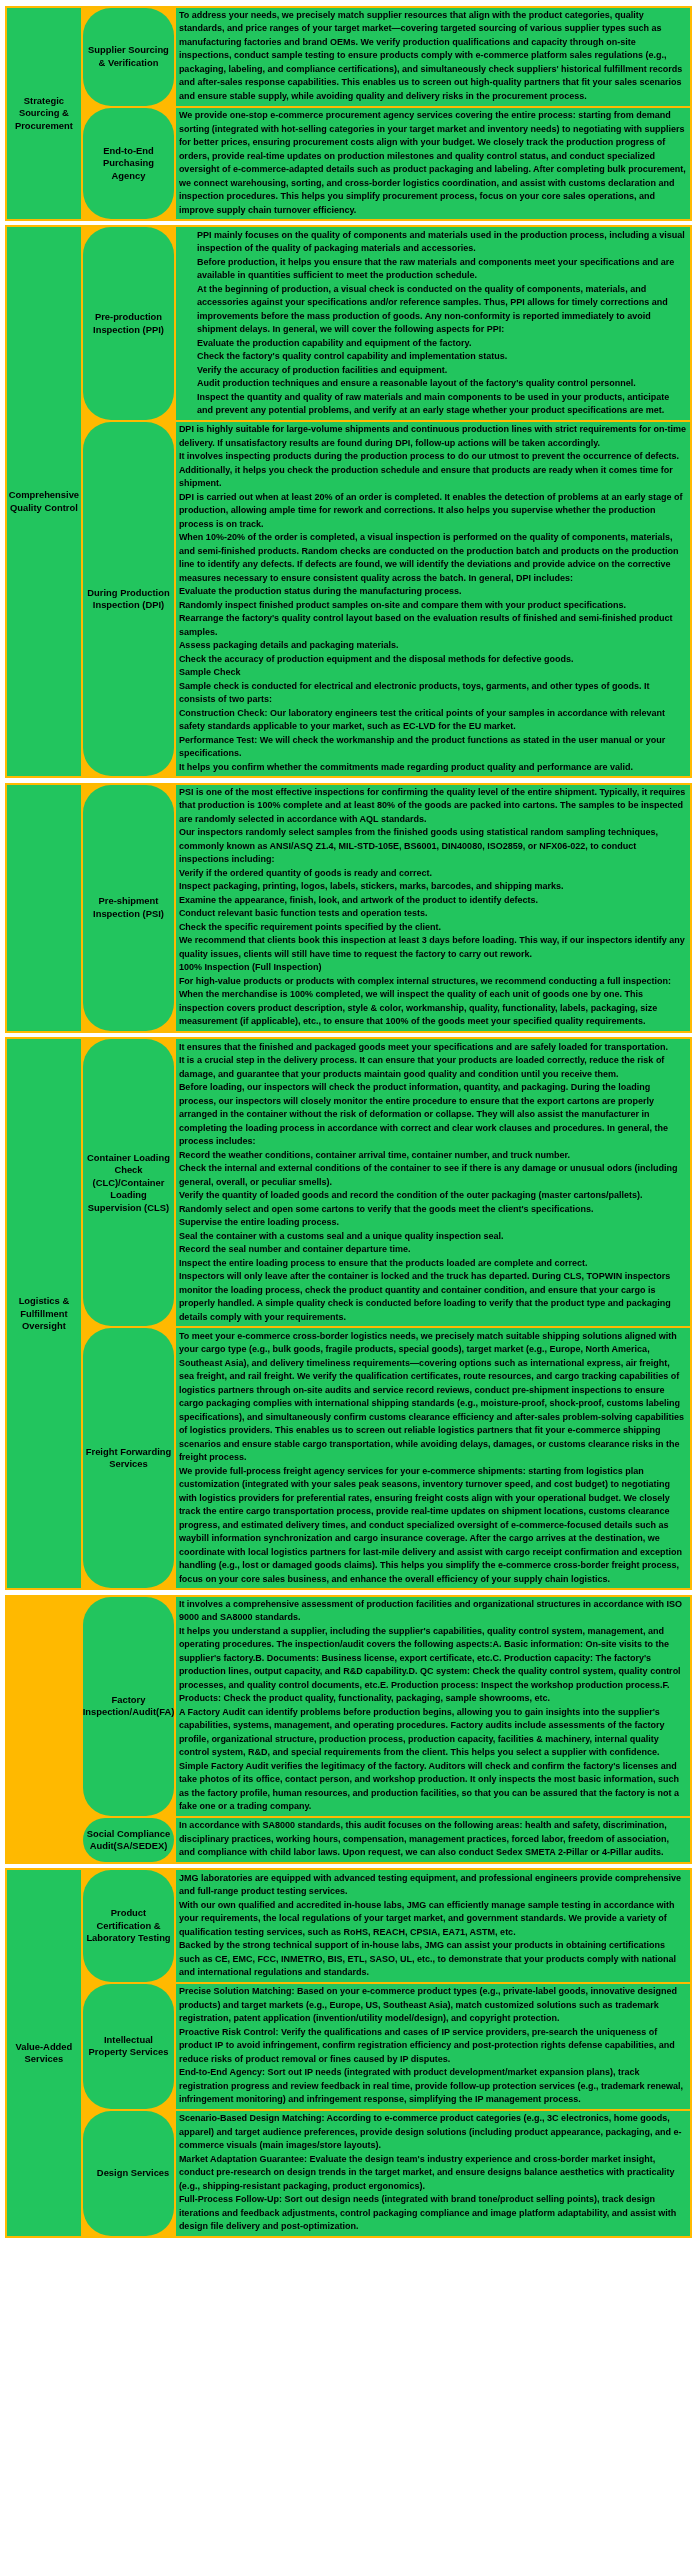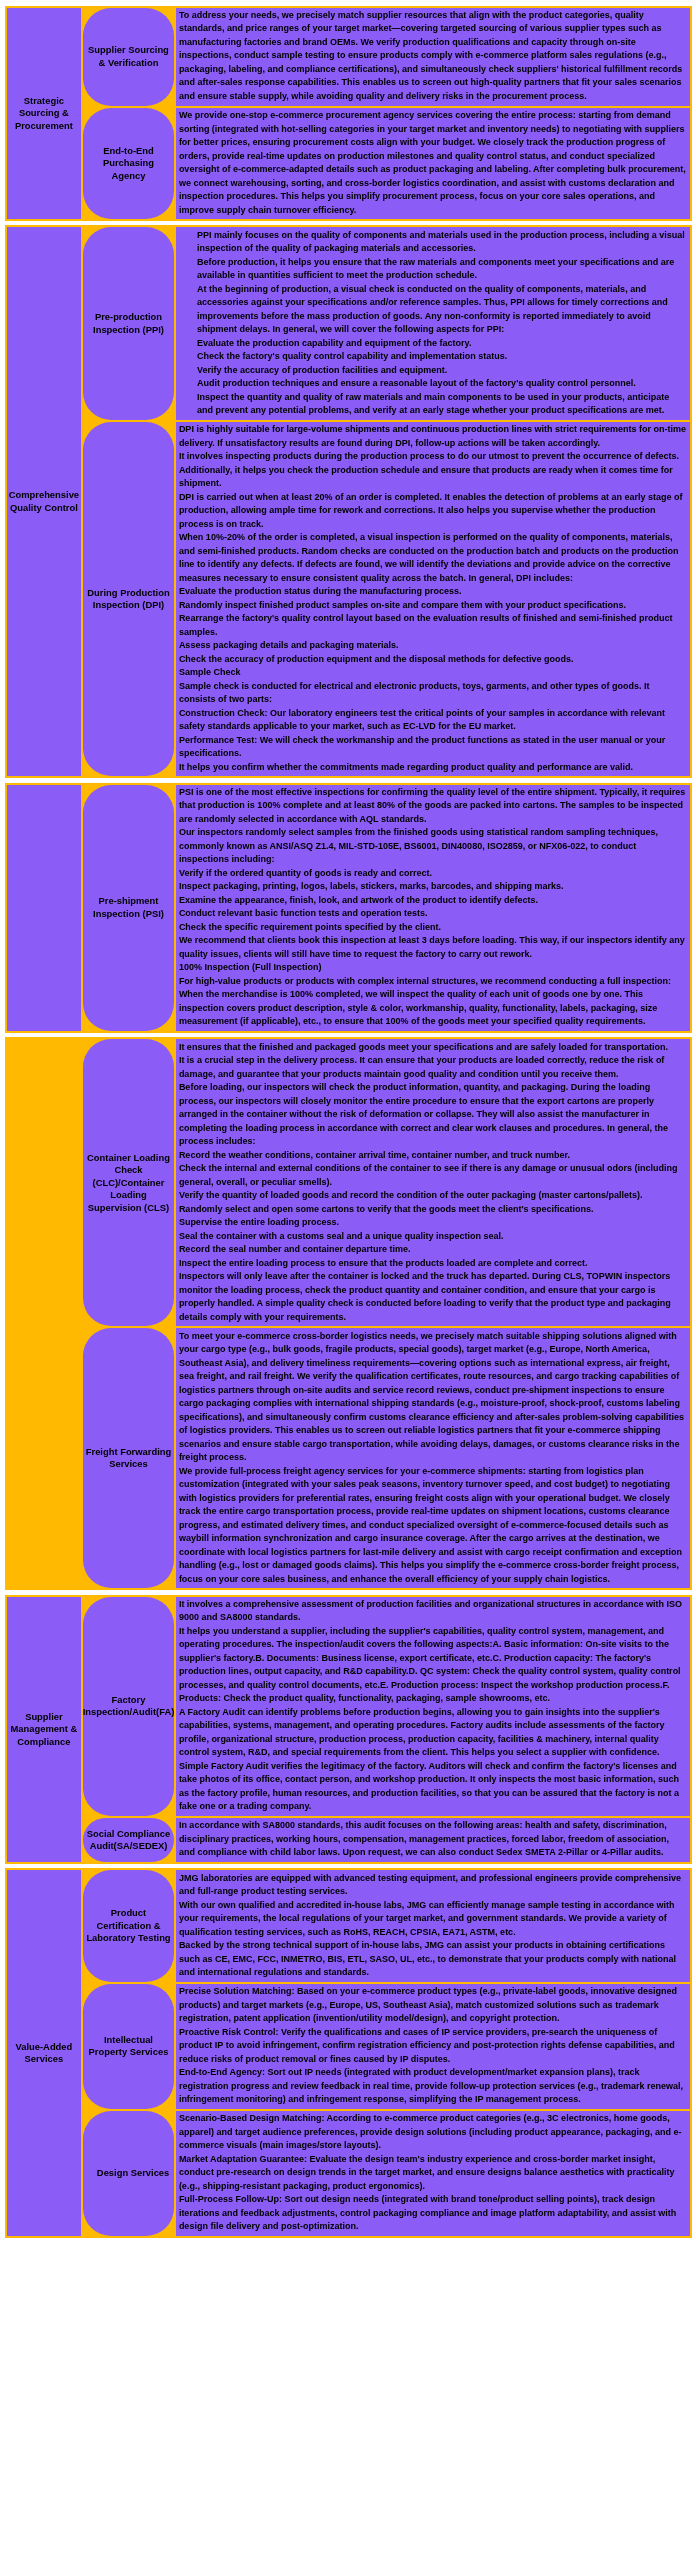--- a/index.html
+++ b/index.html
@@ -12,21 +12,21 @@
   }
   .wrap{padding:5.6px 4.2px 2.8px 4.9px;}
   .block{
     display:grid;
     grid-template-columns:74px 91px 1fr;
     gap:2.1px;
     background:#FFB900;           
     border:2.1px solid #FFB900;
     margin-bottom:4.2px;
   }
-  .cell{background:#8b5cf6;}
+  .cell{background:#22c55e;}
   .cat-cell{
     grid-column:1;
     display:flex;align-items:center;justify-content:center;
     text-align:center;
     font-size:9.4px;line-height:12.5px;
     padding:2.8px 1.4px;
     word-break:break-word;
   }
   .svc-cell{
     grid-column:2;
@@ -100,20 +100,21 @@
         <p class="para">Inspect packaging, printing, logos, labels, stickers, marks, barcodes, and shipping marks.</p>
         <p class="para">Examine the appearance, finish, look, and artwork of the product to identify defects.</p>
         <p class="para">Conduct relevant basic function tests and operation tests.</p>
         <p class="para">Check the specific requirement points specified by the client.</p>
         <p class="para">We recommend that clients book this inspection at least 3 days before loading. This way, if our inspectors identify any quality issues, clients will still have time to request the factory to carry out rework.</p>
         <p class="para">100% Inspection (Full Inspection)</p>
         <p class="para">For high-value products or products with complex internal structures, we recommend conducting a full inspection: When the merchandise is 100% completed, we will inspect the quality of each unit of goods one by one. This inspection covers product description, style &amp; color, workmanship, quality, functionality, labels, packaging, size measurement (if applicable), etc., to ensure that 100% of the goods meet your specified quality requirements.</p>
       </div>
     </div>
     <div class="block" style="border-color: rgb(255, 185, 0); background: rgb(255, 185, 0);">
+      <div class="cell cat-cell" style="grid-row: 1 / span 2;">Logistics &amp; Fulfillment Oversight</div>
       <div class="cell svc-cell" style="grid-row: 1;">Container Loading Check (CLC)/Container Loading Supervision (CLS)</div>
       <div class="cell desc-cell" style="grid-row: 1;">
         <p class="para">It ensures that the finished and packaged goods meet your specifications and are safely loaded for transportation.</p>
         <p class="para">It is a crucial step in the delivery process. It can ensure that your products are loaded correctly, reduce the risk of damage, and guarantee that your products maintain good quality and condition until you receive them.</p>
         <p class="para">Before loading, our inspectors will check the product information, quantity, and packaging. During the loading process, our inspectors will closely monitor the entire procedure to ensure that the export cartons are properly arranged in the container without the risk of deformation or collapse. They will also assist the manufacturer in completing the loading process in accordance with correct and clear work clauses and procedures. In general, the process includes:</p>
         <p class="para">Record the weather conditions, container arrival time, container number, and truck number.</p>
         <p class="para">Check the internal and external conditions of the container to see if there is any damage or unusual odors (including general, overall, or peculiar smells).</p>
         <p class="para">Verify the quantity of loaded goods and record the condition of the outer packaging (master cartons/pallets).</p>
         <p class="para">Randomly select and open some cartons to verify that the goods meet the client's specifications.</p>
         <p class="para">Supervise the entire loading process.</p>
@@ -122,21 +123,20 @@
         <p class="para">Inspect the entire loading process to ensure that the products loaded are complete and correct.</p>
         <p class="para">Inspectors will only leave after the container is locked and the truck has departed. During CLS, TOPWIN inspectors monitor the loading process, check the product quantity and container condition, and ensure that your cargo is properly handled. A simple quality check is conducted before loading to verify that the product type and packaging details comply with your requirements.</p>
       </div>
       <div class="cell svc-cell" style="grid-row: 2;">Freight Forwarding Services</div>
       <div class="cell desc-cell" style="grid-row: 2;">
         <p class="para">To meet your e-commerce cross-border logistics needs, we precisely match suitable shipping solutions aligned with your cargo type (e.g., bulk goods, fragile products, special goods), target market (e.g., Europe, North America, Southeast Asia), and delivery timeliness requirements—covering options such as international express, air freight, sea freight, and rail freight. We verify the qualification certificates, route resources, and cargo tracking capabilities of logistics partners through on-site audits and service record reviews, conduct pre-shipment inspections to ensure cargo packaging complies with international shipping standards (e.g., moisture-proof, shock-proof, customs labeling specifications), and simultaneously confirm customs clearance efficiency and after-sales problem-solving capabilities of logistics providers. This enables us to screen out reliable logistics partners that fit your e-commerce shipping scenarios and ensure stable cargo transportation, while avoiding delays, damages, or customs clearance risks in the freight process.</p>
         <p class="para">We provide full-process freight agency services for your e-commerce shipments: starting from logistics plan customization (integrated with your sales peak seasons, inventory turnover speed, and cost budget) to negotiating with logistics providers for preferential rates, ensuring freight costs align with your operational budget. We closely track the entire cargo transportation process, provide real-time updates on shipment locations, customs clearance progress, and estimated delivery times, and conduct specialized oversight of e-commerce-focused details such as waybill information synchronization and cargo insurance coverage. After the cargo arrives at the destination, we coordinate with local logistics partners for last-mile delivery and assist with cargo receipt confirmation and exception handling (e.g., lost or damaged goods claims). This helps you simplify the e-commerce cross-border freight process, focus on your core sales business, and enhance the overall efficiency of your supply chain logistics.</p>
       </div>
     </div>
     <div class="block" style="border-color: rgb(255, 185, 0); background: rgb(255, 185, 0);">
-      <div class="cell cat-cell" style="grid-row: 1 / span 2;">Supplier Management &amp; Compliance</div>
       <div class="cell svc-cell" style="grid-row: 1;">Factory Inspection/Audit(FA)</div>
       <div class="cell desc-cell" style="grid-row: 1;">
         <p class="para">It involves a comprehensive assessment of production facilities and organizational structures in accordance with ISO 9000 and SA8000 standards.</p>
         <p class="para">It helps you understand a supplier, including the supplier's capabilities, quality control system, management, and operating procedures. The inspection/audit covers the following aspects:A. Basic information: On-site visits to the supplier's factory.B. Documents: Business license, export certificate, etc.C. Production capacity: The factory's production lines, output capacity, and R&amp;D capability.D. QC system: Check the quality control system, quality control processes, and quality control documents, etc.E. Production process: Inspect the workshop production process.F. Products: Check the product quality, functionality, packaging, sample showrooms, etc.</p>
         <p class="para">A Factory Audit can identify problems before production begins, allowing you to gain insights into the supplier's capabilities, systems, management, and operating procedures. Factory audits include assessments of the factory profile, organizational structure, production process, production capacity, facilities &amp; machinery, internal quality control system, R&amp;D, and special requirements from the client. This helps you select a supplier with confidence.</p>
         <p class="para">Simple Factory Audit verifies the legitimacy of the factory. Auditors will check and confirm the factory's licenses and take photos of its office, contact person, and workshop production. It only inspects the most basic information, such as the factory profile, human resources, and production facilities, so that you can be assured that the factory is not a fake one or a trading company.</p>
       </div>
       <div class="cell svc-cell" style="grid-row: 2;">Social Compliance Audit(SA/SEDEX)</div>
       <div class="cell desc-cell" style="grid-row: 2;">
         <p class="para">In accordance with SA8000 standards, this audit focuses on the following areas: health and safety, discrimination, disciplinary practices, working hours, compensation, management practices, forced labor, freedom of association, and compliance with child labor laws. Upon request, we can also conduct Sedex SMETA 2-Pillar or 4-Pillar audits.</p>

